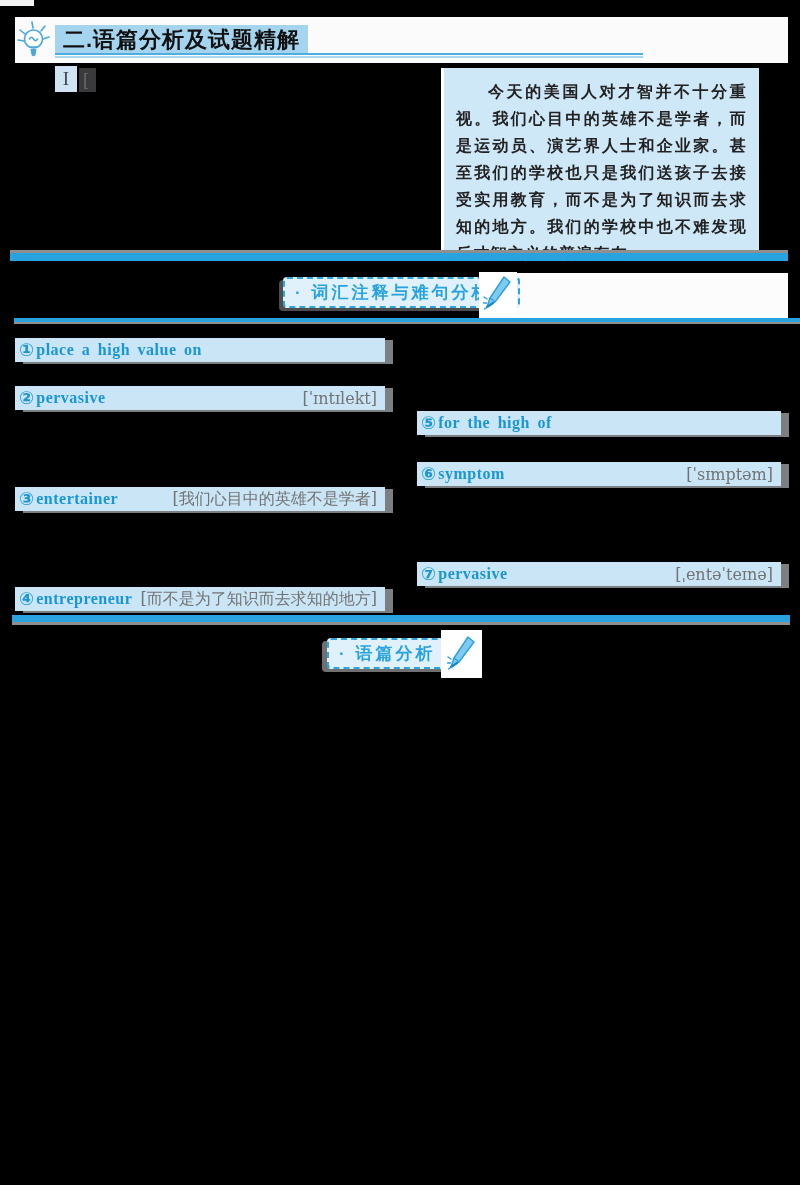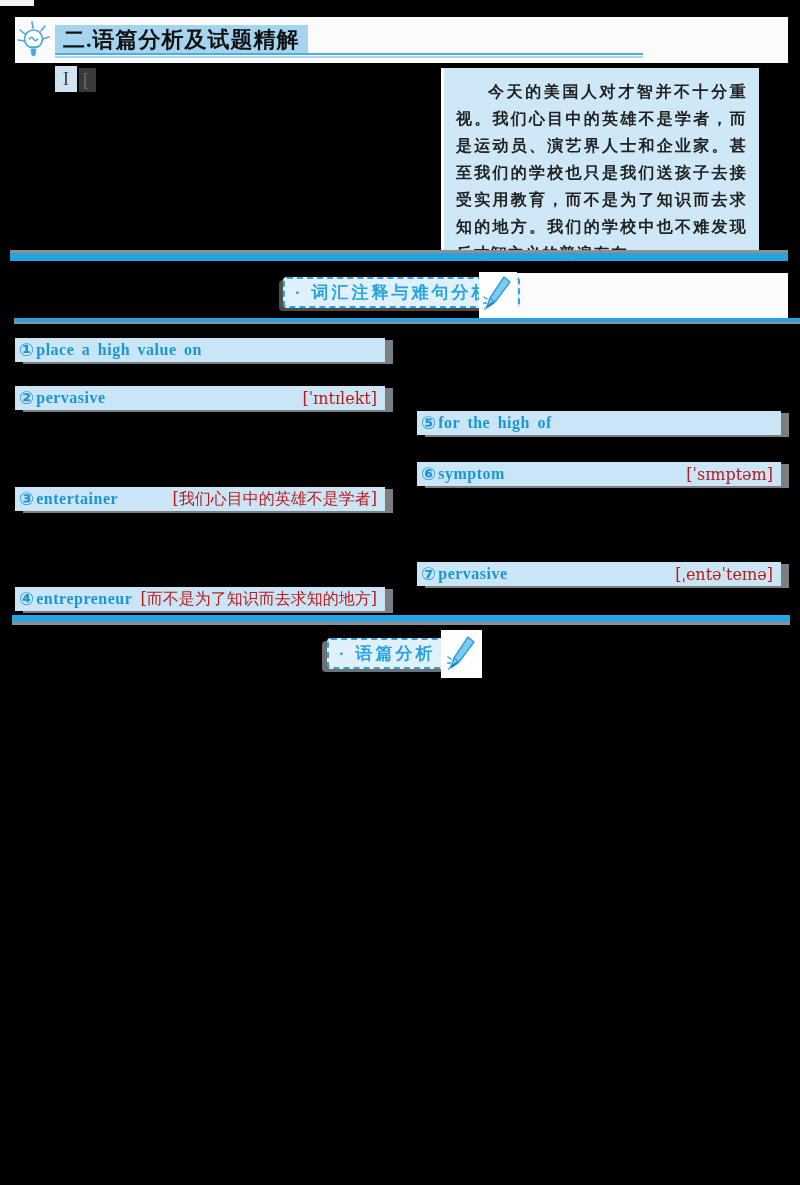--- a/index.html
+++ b/index.html
@@ -10,21 +10,21 @@
   }
   
   .corner-strip { position:absolute; left:0; top:0; width:34px; height:6px; background:#f2f2f2; }
   .header-band { position:absolute; left:15px; top:17px; width:773px; height:46px; background:#fbfbfb; }
   .bulb { position:absolute; left:16px; top:20px; width:36px; height:44px; }
   .title-highlight {
     position:absolute; left:55px; top:25px; height:29px; padding:0 8px;
     background:#a5d4ef; display:flex; align-items:center;
   }
   .title-text {
-    font-size:22px; font-weight:bold; color:#111; letter-spacing:1px; white-space:nowrap;font-family:Liberation Serif, serif;
+    font-size:22px; font-weight:bold; color:#111; letter-spacing:1px; white-space:nowrap;
   }
   .title-underline { position:absolute; left:55px; top:53px; width:588px; height:6px; }
   .title-underline .l1 { height:2px; background:#4fade0; }
   .title-underline .l2 { height:1px; background:#fbfbfb; }
   .title-underline .l3 { height:2px; background:#a9d7f0; }
   
   .marker-box {
     position:absolute; left:55px; top:66px; width:22px; height:26px; background:#cfe3f2;
     display:flex; align-items:center; justify-content:center;
     font-family:"Liberation Serif","DejaVu Serif",serif; font-size:19px; color:#3b4754;
@@ -78,21 +78,21 @@
   .vocab-entry.colL { left:15px; width:370px; }
   .vocab-entry.colR { left:417px; width:364px; }
   .vocab-entry .num {
     font-size:18px; color:#1b96d5; font-weight:bold; margin-right:2px;
     font-family:"DejaVu Sans",sans-serif; line-height:1;
   }
   .vocab-entry .term {
     font-size:16px; font-weight:bold; color:#1b96d5; letter-spacing:0.5px; word-spacing:3px;
   }
   .vocab-entry .phon {
-    margin-left:auto; font-size:16px; color:#b91c1c;
+    margin-left:auto; font-size:16px; color:#737373;
     font-family:"DejaVu Serif","Liberation Serif",serif;
   }
 </style>
 </head>
 <body>
 
 <div id="page">
 
   <div class="corner-strip"></div>
 

